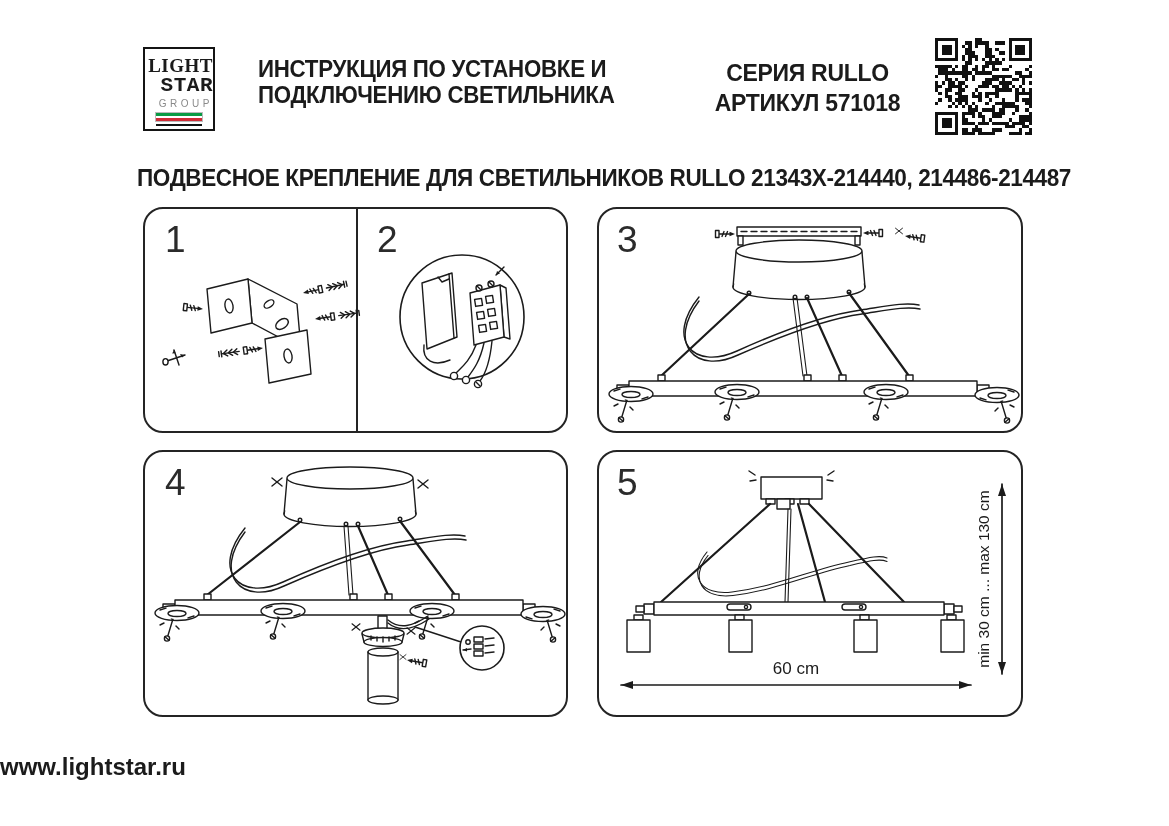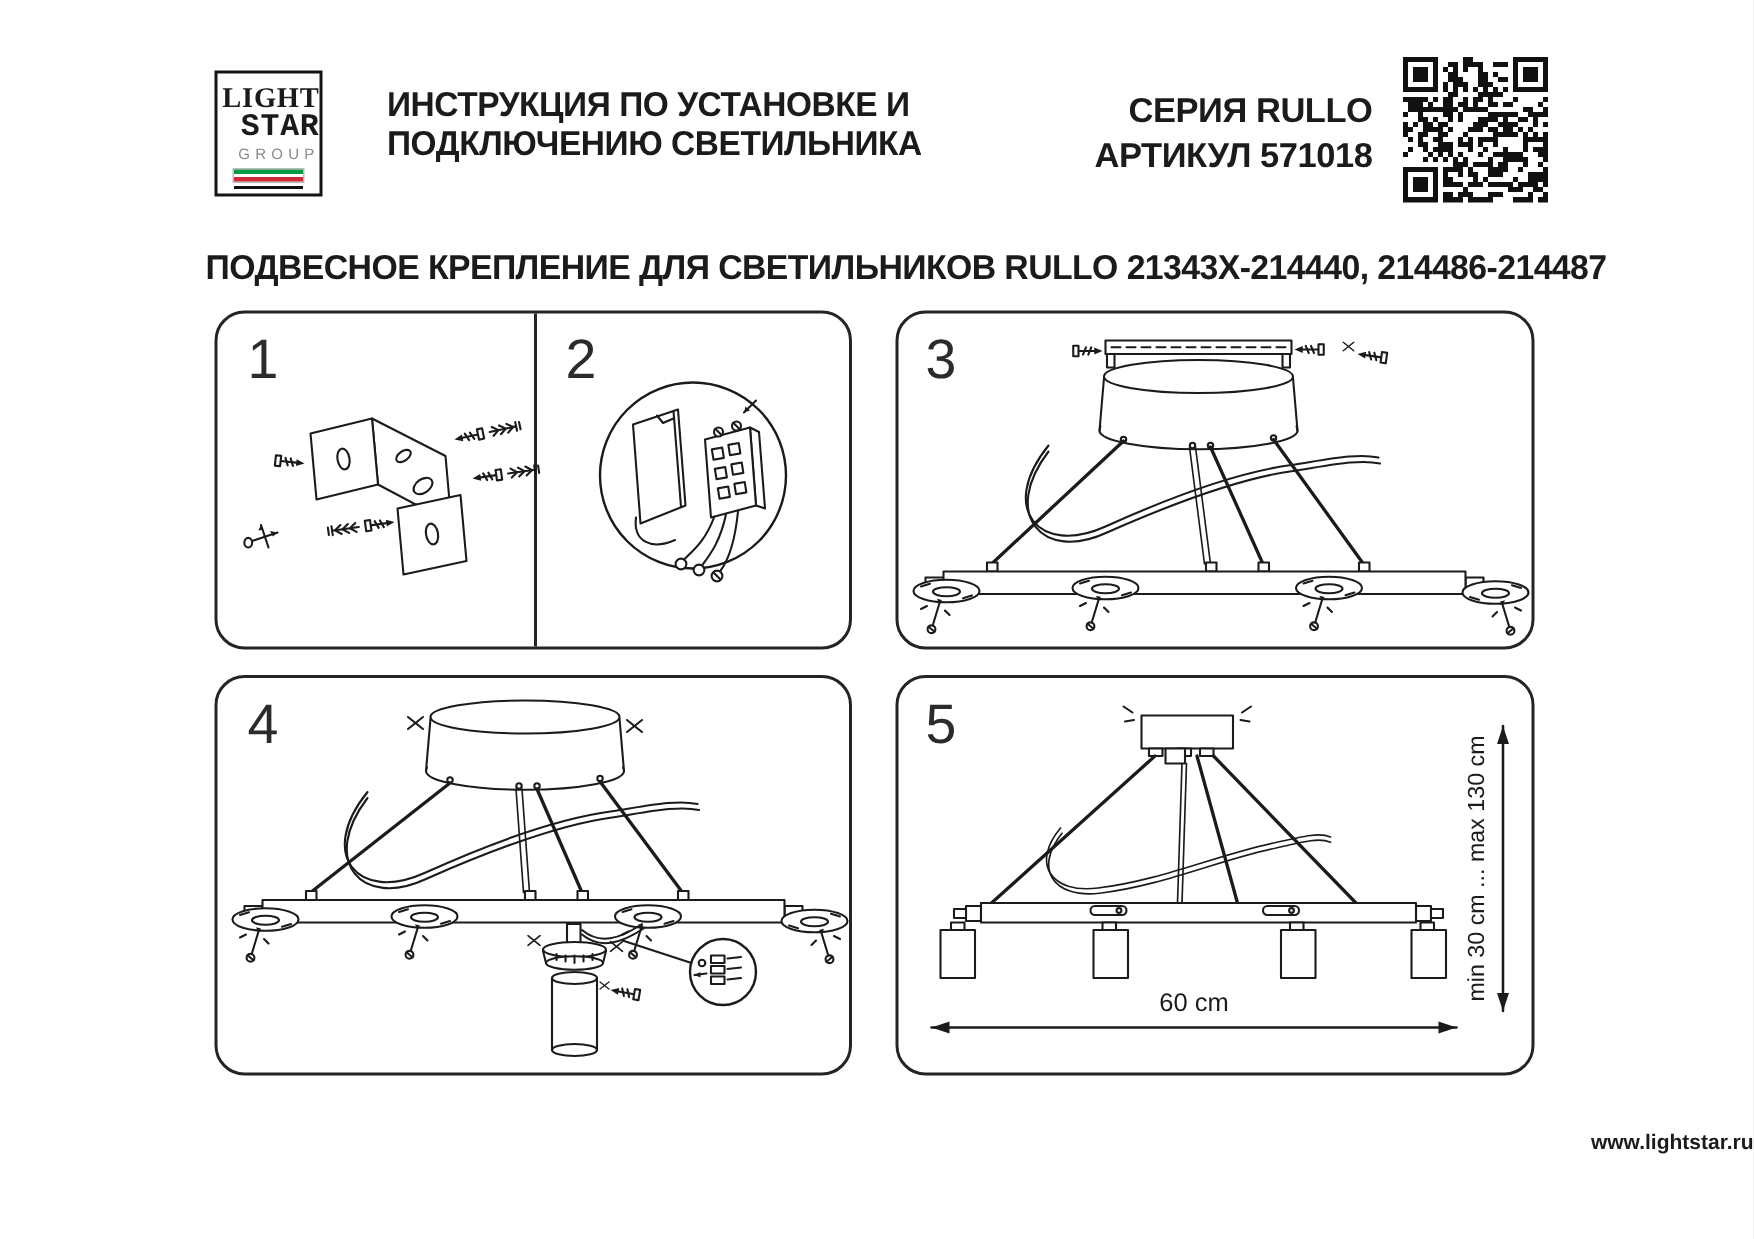--- a/index.html
+++ b/index.html
@@ -11,21 +11,21 @@
         box-sizing:border-box;text-align:right;background:#fff;}
   .logo .w1{margin-top:7px;font-family:"Liberation Serif",serif;font-weight:700;font-size:19px;line-height:19px;letter-spacing:.5px;}
   .logo .w2{font-family:Liberation Mono, monospace;font-weight:700;font-size:21px;line-height:21px;letter-spacing:.5px;}
   .logo .w3{font-size:10px;letter-spacing:3.5px;color:#8a8a8a;margin-top:2px;margin-left:3px;}
   .flag{width:46px;height:8px;margin:3px auto 0;border:.5px solid #bbb;display:flex;flex-direction:column;}
   .flag i{flex:1;display:block;}
   .flagline{width:46px;height:2.5px;background:#111;margin:1.5px auto 0;}
 
   .title{position:absolute;left:258px;top:56px;font-weight:700;font-size:23px;line-height:26px;
          letter-spacing:-0.3px;transform:scaleX(.97);transform-origin:left top;}
-  .series{position:absolute;left:700px;top:58px;width:215px;text-align:right;font-weight:700;
+  .series{position:absolute;left:700px;top:58px;width:215px;text-align:center;font-weight:700;
           font-size:23px;line-height:30px;letter-spacing:-0.3px;}
   .qr{position:absolute;left:935px;top:38px;width:97px;height:97px;}
 
   .subtitle{position:absolute;left:137px;top:165px;font-weight:700;font-size:23px;letter-spacing:-0.4px;
             transform:scaleX(.98);transform-origin:left top;white-space:nowrap;}
 
   
   .panel{position:absolute;border:2px solid #242424;border-radius:20px;box-sizing:border-box;background:#fff;}
   #box12{left:143px;top:207px;width:425px;height:226px;}
   #box3 {left:597px;top:207px;width:426px;height:226px;}
@@ -37,21 +37,21 @@
 
   
   .ln{stroke:#1b1b1b;fill:none;stroke-width:1.4;stroke-linecap:round;stroke-linejoin:round;}
   .wh{stroke:#1b1b1b;fill:#ffffff;stroke-width:1.4;stroke-linejoin:round;}
   .fl{fill:#1b1b1b;stroke:none;}
   .thk{stroke:#1b1b1b;fill:none;stroke-width:2.2;stroke-linecap:round;}
   .thn{stroke:#1b1b1b;fill:none;stroke-width:1.1;stroke-linecap:round;}
   .dim{font-family:"Liberation Sans",sans-serif;font-size:17px;fill:#1b1b1b;}
   .dimv{font-family:"Liberation Sans",sans-serif;font-size:15.5px;fill:#1b1b1b;}
 
-  .footer{position:absolute;left:0;right:0;top:753px;text-align:right;font-weight:700;font-size:14px;}
+  .footer{position:absolute;left:0;right:0;top:753px;text-align:left;font-weight:700;font-size:24px;}
 </style>
 </head>
 <body>
 
 <div class="page">
 
   <svg width="0" height="0" style="position:absolute">
     <defs>
       <g id="screw">
         <path class="fl" d="M0,0 L5.5,-2.3 L5.5,2.3 Z"></path>

